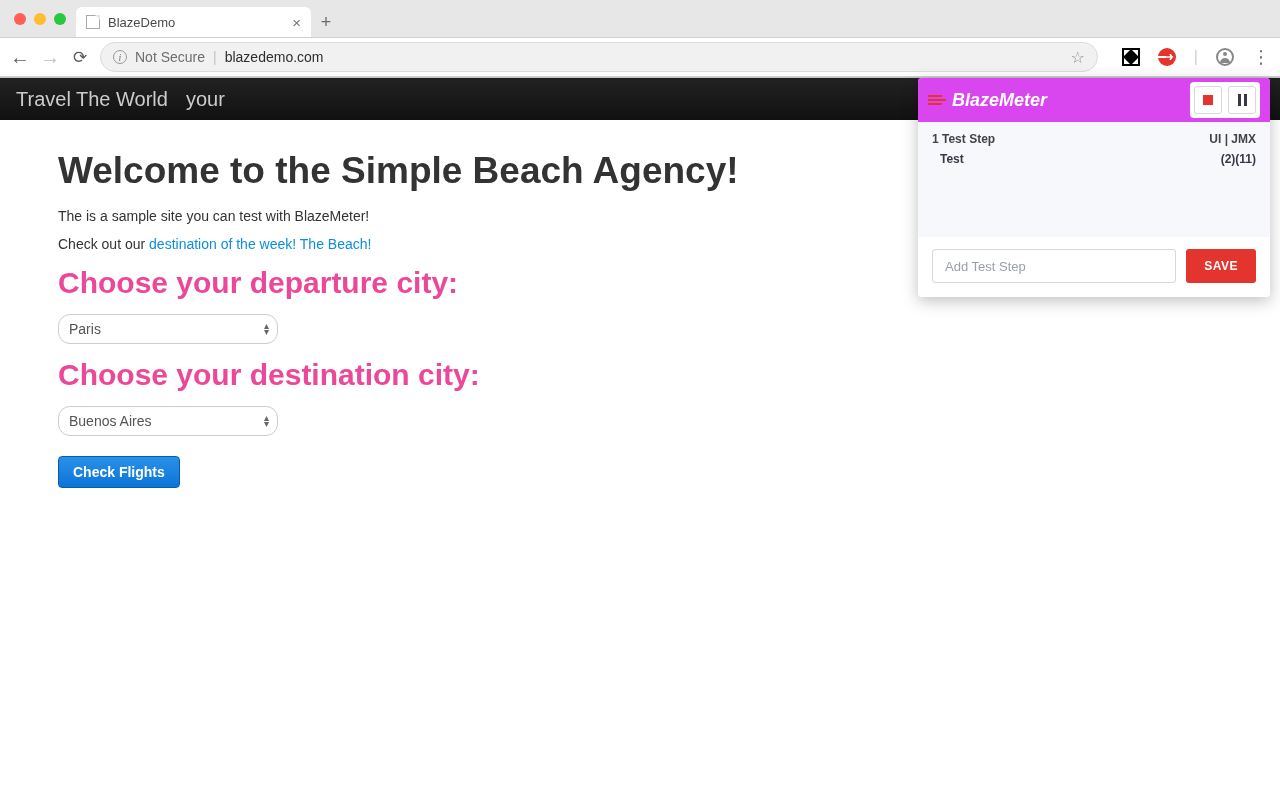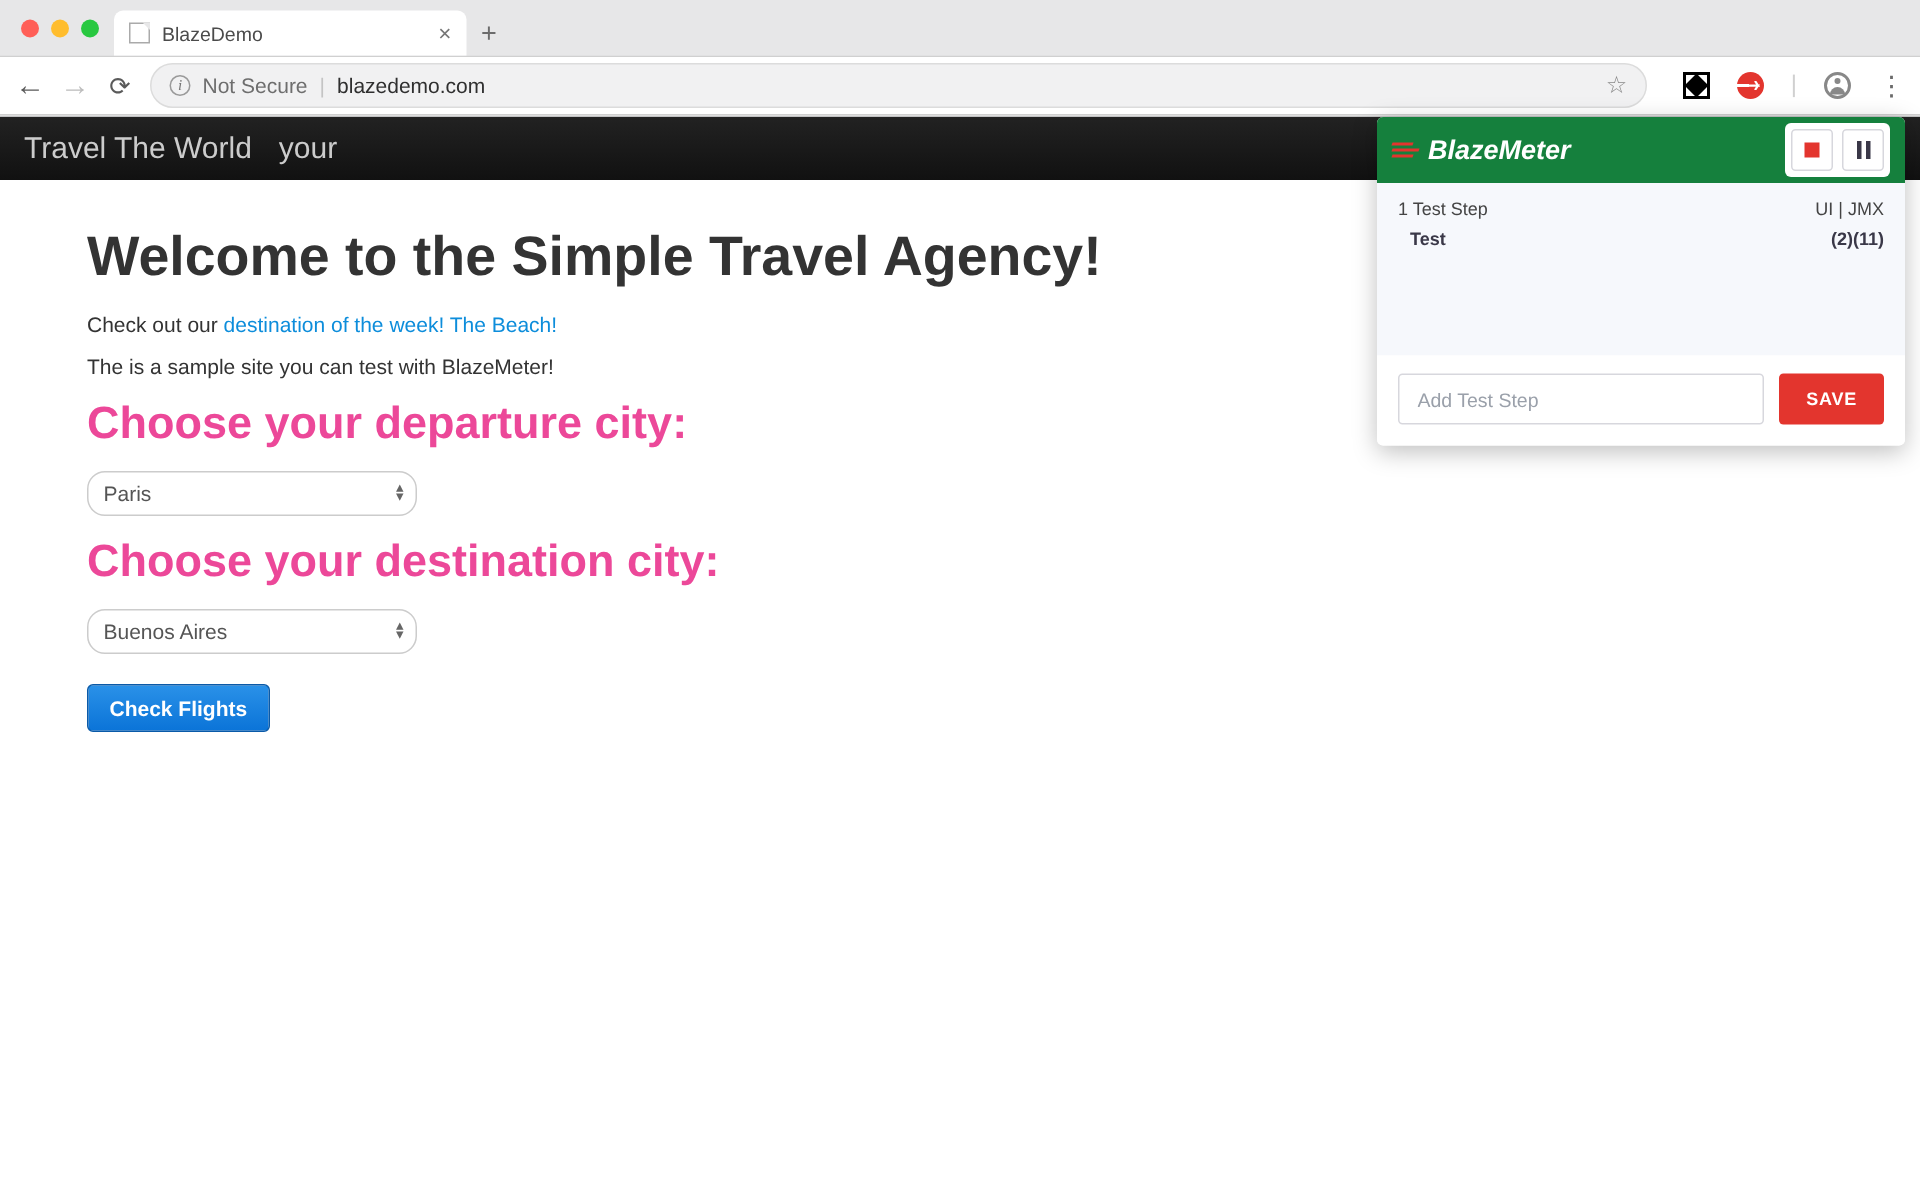--- a/index.html
+++ b/index.html
@@ -132,38 +132,38 @@
 
 
 .bm-panel {
   position: absolute; top: 78px; right: 10px;
   width: 352px; background:#fff;
   border-radius: 4px;
   box-shadow: 0 4px 16px rgba(0,0,0,0.25);
   display:flex; flex-direction:column;
 }
 .bm-header {
-  background:#15803d; height:44px;
+  background:#d946ef; height:44px;
   display:flex; align-items:center;
   padding: 0 10px; gap:8px;
   border-radius:4px 4px 0 0;
 }
 .bm-logo { display:flex; align-items:center; gap:6px; }
 .bm-logo-mark { display:flex; flex-direction:column; gap:2px; }
 .bm-logo-mark span { width:14px; height:2px; background:#e3352e; transform:skewX(-20deg); }
 .bm-logo-mark span:nth-child(2){ width:18px; }
 .bm-logo-text { color:#fff; font-size:18px; font-weight:700; font-style:italic; }
 .bm-controls { margin-left:auto; background:#fff; border-radius:4px; padding:4px; display:flex; gap:6px; }
 .bm-btn-sq { width:28px; height:28px; border:1px solid #d7d7dd; border-radius:3px; display:flex; align-items:center; justify-content:center; background:#fff; }
 .bm-stop { width:10px; height:10px; background:#e3352e; }
 .bm-pause { display:flex; gap:3px; }
 .bm-pause span{ width:3px; height:12px; background:#3a3848; }
 .bm-body { background:#f6f8fc; padding:10px 14px 6px; min-height:115px; }
 .bm-row { display:flex; justify-content:space-between; font-size:12px; color:#3a3848; }
-.bm-row.header { font-weight:400; color:#444; margin-bottom:6px;justify-content:space-between; }
+.bm-row.header { font-weight:700; color:#444; margin-bottom:6px;justify-content:space-between; }
 .bm-row.step { font-size:12px; }
 .bm-row.step .name { font-weight:700; margin-left:8px; }
 .bm-row.step .counts { color:#3a3848; font-weight:600; }
 .bm-footer { padding:12px 14px 14px; display:flex; gap:10px; background:#fff; border-radius:0 0 4px 4px; }
 .bm-input { flex:1; border:1px solid #d7d7dd; border-radius:3px; height:34px; padding:0 12px; font-size:13px; color:#333; }
 .bm-input::placeholder { color:#9aa0aa; }
 .bm-save { background:#e3352e; color:#fff; border:none; border-radius:3px; padding:0 18px; height:34px; font-size:12px; font-weight:700; letter-spacing:0.5px; }
 </style>
 </head>
 <body>
@@ -212,25 +212,25 @@
     </div>
   </div>
 </div>
 
 <div class="pagenav">
   <span>Travel The World</span>
   <span>your</span>
 </div>
 
 <div class="content">
-  <h1>Welcome to the Simple Travel Agency!</h1>
+  <h1>Welcome to the Simple Beach Agency!</h1>
+  <p>The is a sample site you can test with BlazeMeter!</p>
   <p>
     <span>Check out our </span><a href="#">destination of the week! The Beach!</a>
   </p>
-  <p>The is a sample site you can test with BlazeMeter!</p>
   <h2>Choose your departure city:</h2>
   <div class="sel">
     <span>Paris</span>
     <span class="chev">▴<br>▾</span>
   </div>
   <h2>Choose your destination city:</h2>
   <div class="sel">
     <span>Buenos Aires</span>
     <span class="chev">▴<br>▾</span>
   </div>

